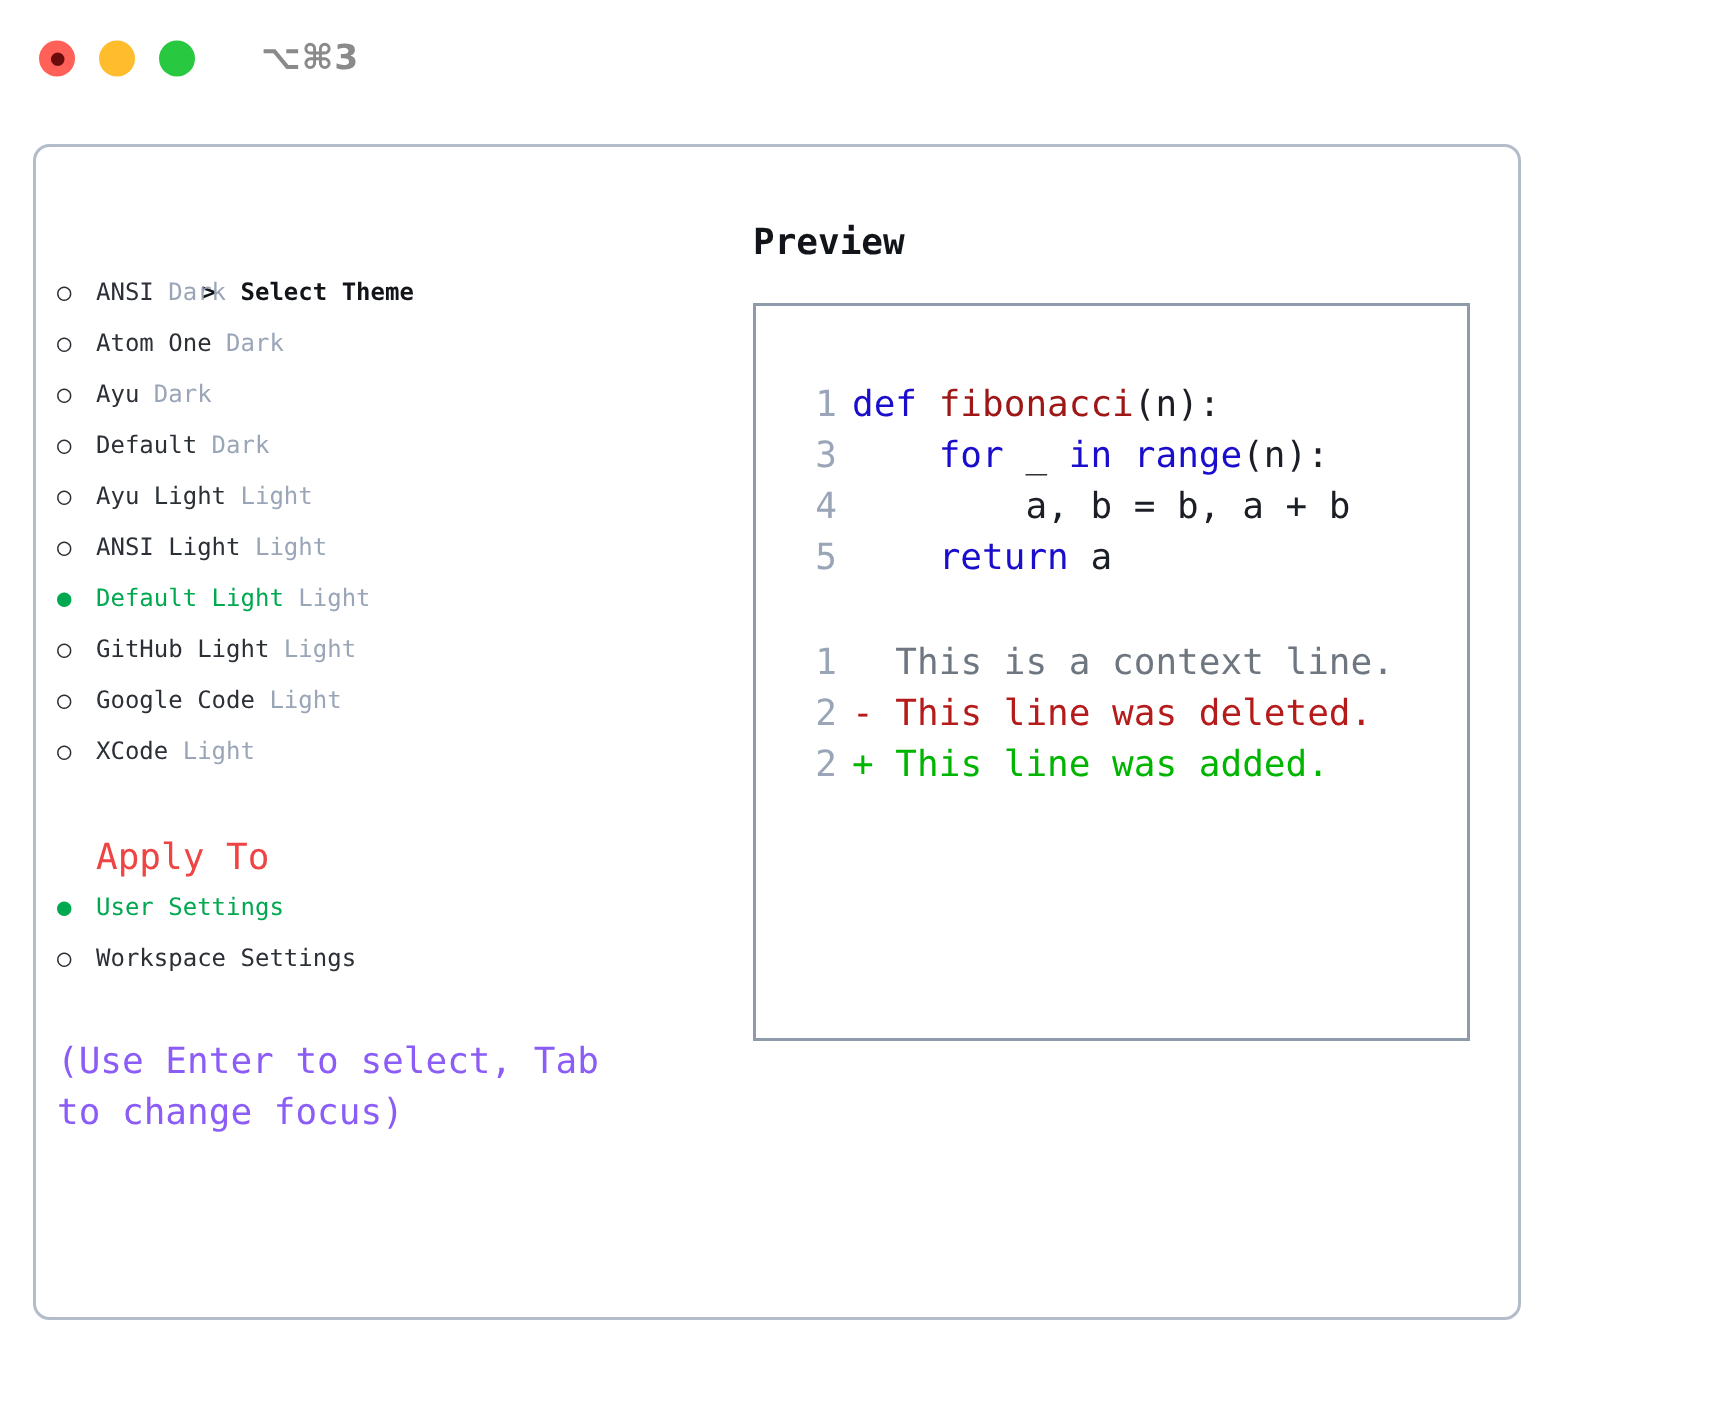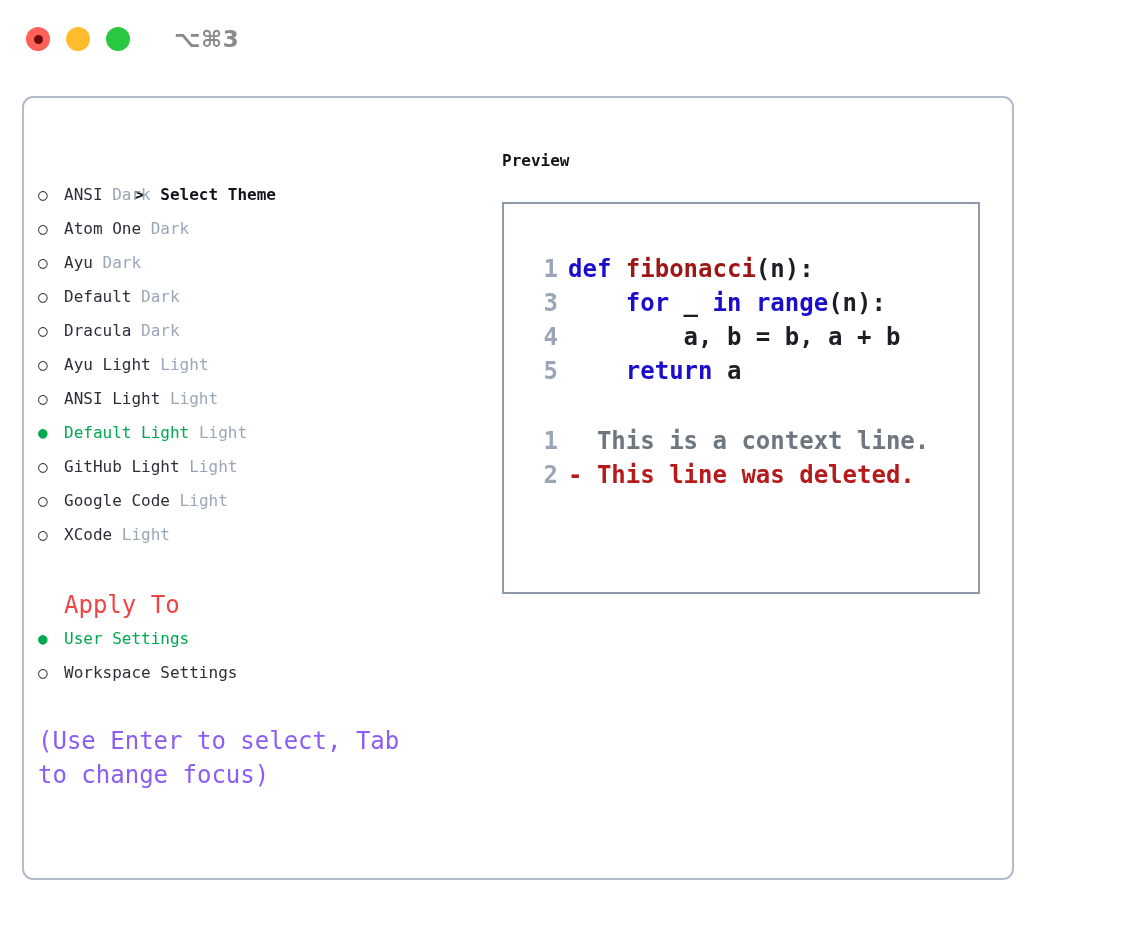--- a/index.html
+++ b/index.html
@@ -141,34 +141,33 @@
   }
 
   
   .right {
     position: absolute;
     left: 478px;
     top: 46px;
     width: 500px;
   }
   .preview-title {
-    font-size: 16px;
+    font-size: 24px;
     line-height: 34px;
     font-weight: 700;
     color: #111418;
     margin-bottom: 24px;
   }
   .preview-box {
     width: 478px;
-    height: 392px;
+    height: 492px;
     border: 2px solid #8f9bac;
     box-sizing: border-box;
     background: #ffffff;
     padding: 48px 0 0 0;
-    font-weight: bold;
   }
 
   .code-line {
     height: 34px;
     line-height: 34px;
     font-size: 24px;
     white-space: pre;
     padding-left: 20px;
   }
   .ln {
@@ -209,21 +208,20 @@
 
         <div class="row header-row">
           <span class="marker head">&gt;</span><span>Select Theme</span>
         </div>
 
         <div id="theme-items">
             <div class="row"><span class="marker">○</span><span class="name">ANSI</span><span> </span><span class="mode">Dark</span></div>
             <div class="row"><span class="marker">○</span><span class="name">Atom One</span><span> </span><span class="mode">Dark</span></div>
             <div class="row"><span class="marker">○</span><span class="name">Ayu</span><span> </span><span class="mode">Dark</span></div>
             <div class="row"><span class="marker">○</span><span class="name">Default</span><span> </span><span class="mode">Dark</span></div>
-            <div class="row"><span class="marker">○</span><span class="name">Dracula</span><span> </span><span class="mode">Dark</span></div>
             <div class="row"><span class="marker">○</span><span class="name">Ayu Light</span><span> </span><span class="mode">Light</span></div>
             <div class="row"><span class="marker">○</span><span class="name">ANSI Light</span><span> </span><span class="mode">Light</span></div>
             <div class="row"><span class="marker sel">●</span><span class="name sel">Default Light</span><span> </span><span class="mode">Light</span></div>
             <div class="row"><span class="marker">○</span><span class="name">GitHub Light</span><span> </span><span class="mode">Light</span></div>
             <div class="row"><span class="marker">○</span><span class="name">Google Code</span><span> </span><span class="mode">Light</span></div>
             <div class="row"><span class="marker">○</span><span class="name">XCode</span><span> </span><span class="mode">Light</span></div>
           </div>
 
         <div class="spacer-lg"></div>
 
@@ -246,19 +244,20 @@
           <div id="code-block">
               <div class="code-line"><span class="ln">1</span><span class="kw">def </span><span class="fn">fibonacci</span><span class="plain">(n):</span></div>
               <div class="code-line"><span class="ln">3</span><span class="plain">    </span><span class="kw">for</span><span class="plain"> _ </span><span class="kw">in</span><span class="plain"> </span><span class="kw">range</span><span class="plain">(n):</span></div>
               <div class="code-line"><span class="ln">4</span><span class="plain">        a, b = b, a + b</span></div>
               <div class="code-line"><span class="ln">5</span><span class="plain">    </span><span class="kw">return</span><span class="plain"> a</span></div>
             </div>
           <div class="blank-line"></div>
           <div id="diff-block">
               <div class="code-line"><span class="ln">1</span><span class="diff-ctx"> </span><span> </span><span class="diff-ctx">This is a context line.</span></div>
               <div class="code-line"><span class="ln">2</span><span class="diff-del">-</span><span> </span><span class="diff-del">This line was deleted.</span></div>
+              <div class="code-line"><span class="ln">2</span><span class="diff-add">+</span><span> </span><span class="diff-add">This line was added.</span></div>
             </div>
         </div>
       </div>
 
     </div>
   </div>
 </div>
 
 </body></html>

